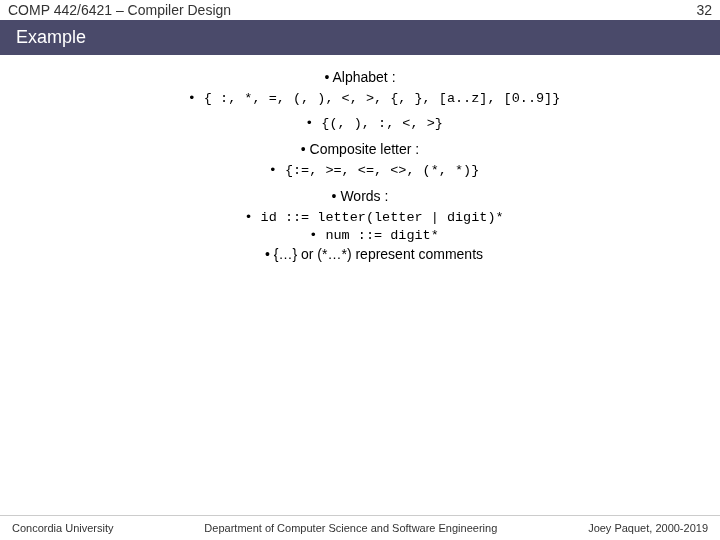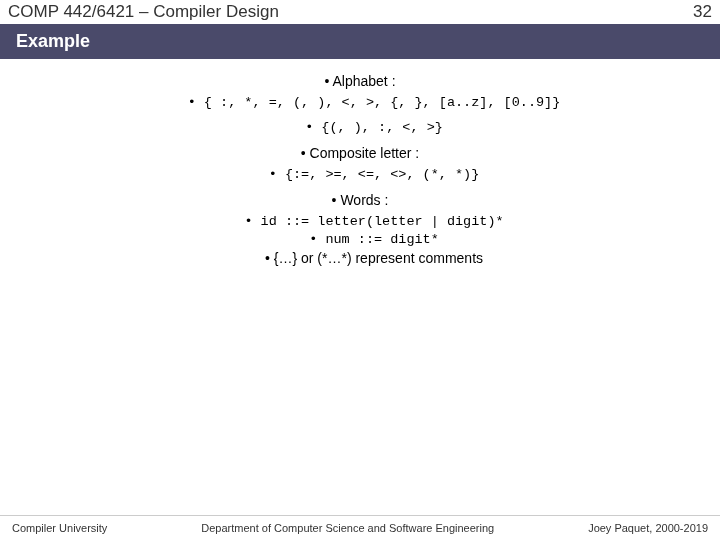--- a/index.html
+++ b/index.html
@@ -10,30 +10,30 @@
       width: 720px;
       height: 540px;
       overflow: hidden;
       position: relative;
     }
     .top-bar {
       display: flex;
       justify-content: space-between;
       align-items: center;
       padding: 2px 8px;
-      font-size: 17px;
+      font-size: 14px;
       color: #333;
       background: #fff;
     }
     .slide-header {
       background: #4a4a6a;
       color: #fff;
       padding: 7px 16px;
       font-size: 18px;
-      font-weight: bold;
+      font-weight: normal;
     }
     .content {
       padding: 14px 24px 10px 24px;
     }
     .bullet-l1 {
       margin-bottom: 6px;
       font-size: 14px;
     }
     .bullet-l2 {
       margin-left: 28px;
@@ -109,16 +109,16 @@
       • <span>num  ::=  digit*</span>
     </div>
     <div class="bullet-l2">
       • <span>{…}  or  (*…*)  represent comments</span>
     </div>
   </div>
 
 </div>
 
 <div class="footer">
-  <span>Compiler University</span>
+  <span>Concordia University</span>
   <span>Department of Computer Science and Software Engineering</span>
   <span>Joey Paquet, 2000-2019</span>
 </div>
 
 </body></html>

